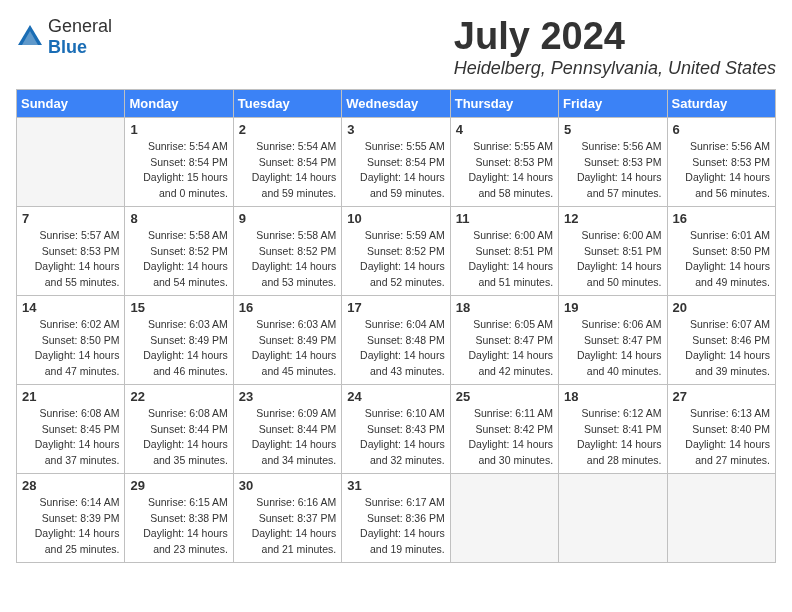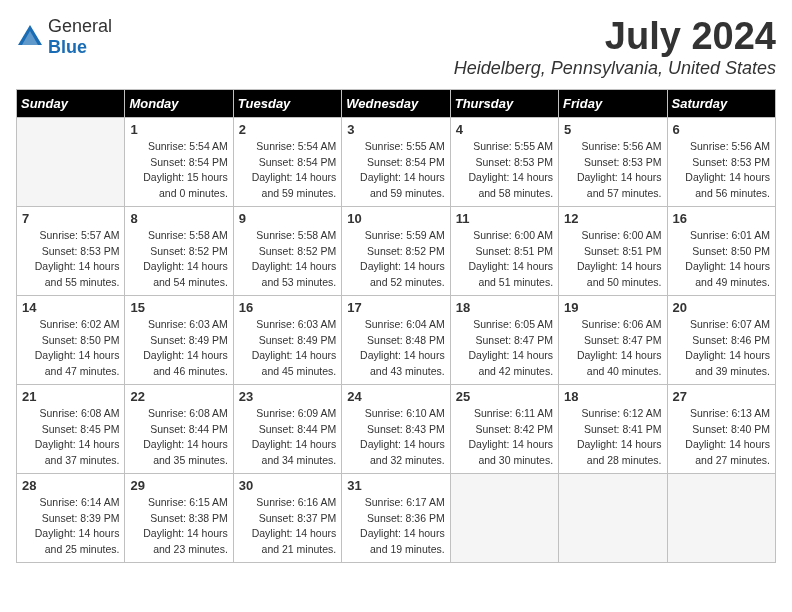--- a/index.html
+++ b/index.html
@@ -29,46 +29,44 @@
     .logo-text-blue {
       font-size: 18px;
       font-weight: bold;
       color: #1a6db5;
     }
     .logo-icon {
       width: 28px;
       height: 28px;
     }
     .title-block {
-      text-align: right;
     }
     .month-title {
       font-size: 38px;
       font-weight: bold;
       color: #333;
       line-height: 1.1;
     }
     .location-title {
       font-size: 18px;
       color: #333;
       font-style: italic;
     }
     table {
       width: 100%;
       border-collapse: collapse;
     }
     thead tr th {
-      background-color: #000000;
+      background-color: #3b82f6;
       color: #fff;
       font-size: 13px;
       font-weight: bold;
       padding: 6px 4px;
       text-align: left;
       border: 1px solid #c0c0c0;
-      font-style: italic;
     }
     tbody tr td {
       border: 1px solid #c0c0c0;
       vertical-align: top;
       padding: 4px 5px;
       font-size: 10.5px;
       color: #333;
       background: #fff;
       height: 88px;
       width: calc(100% / 7);

